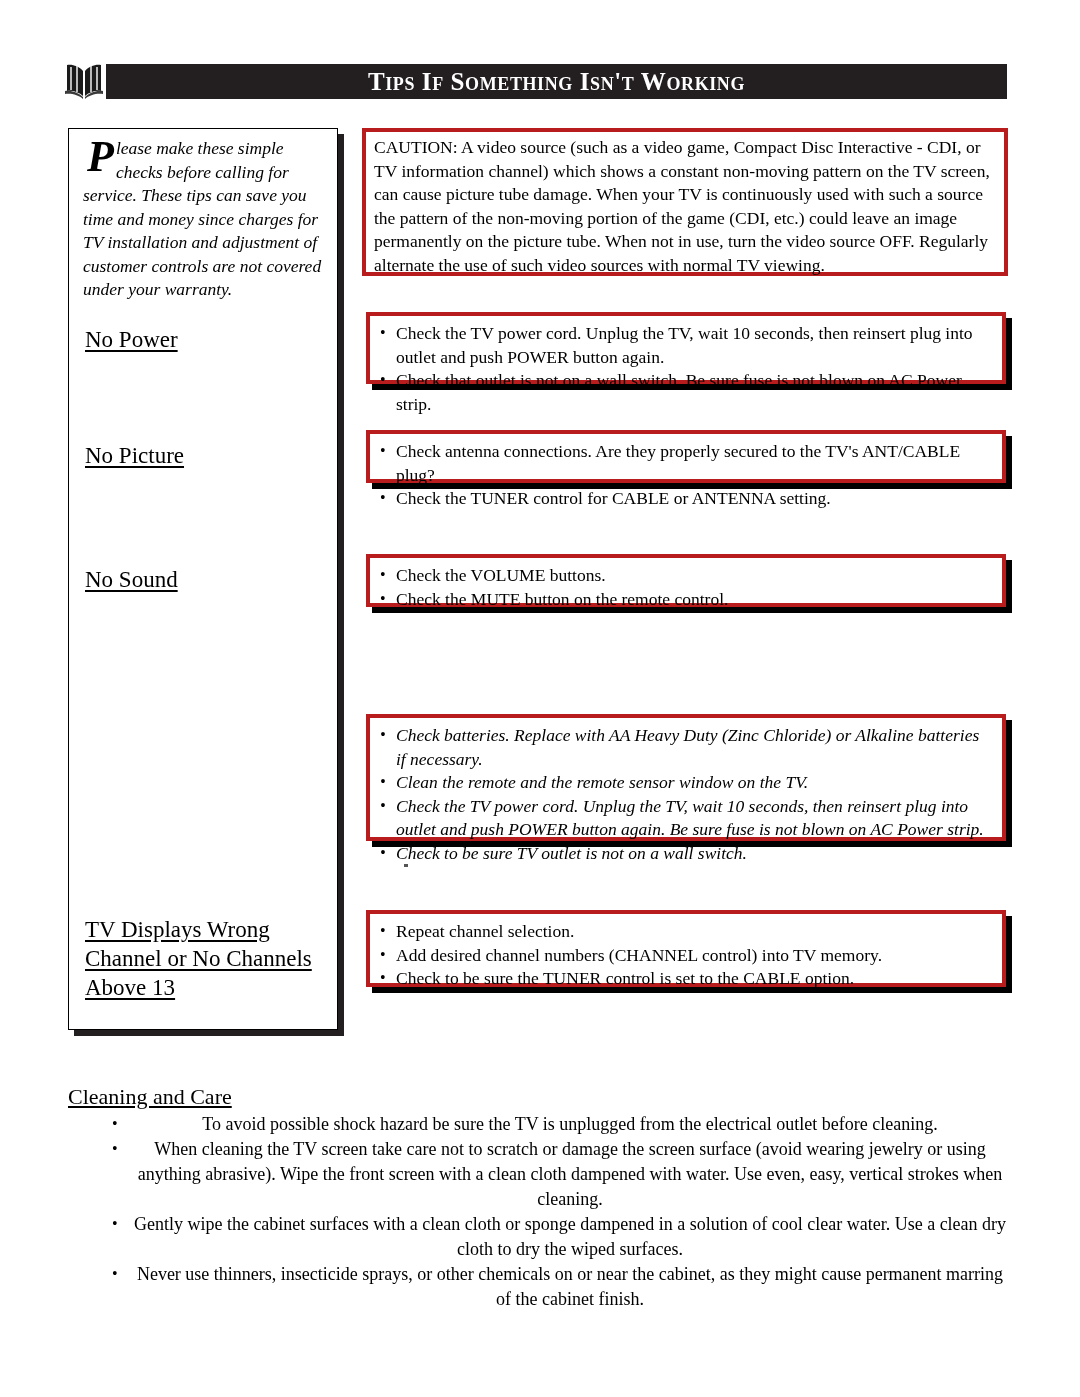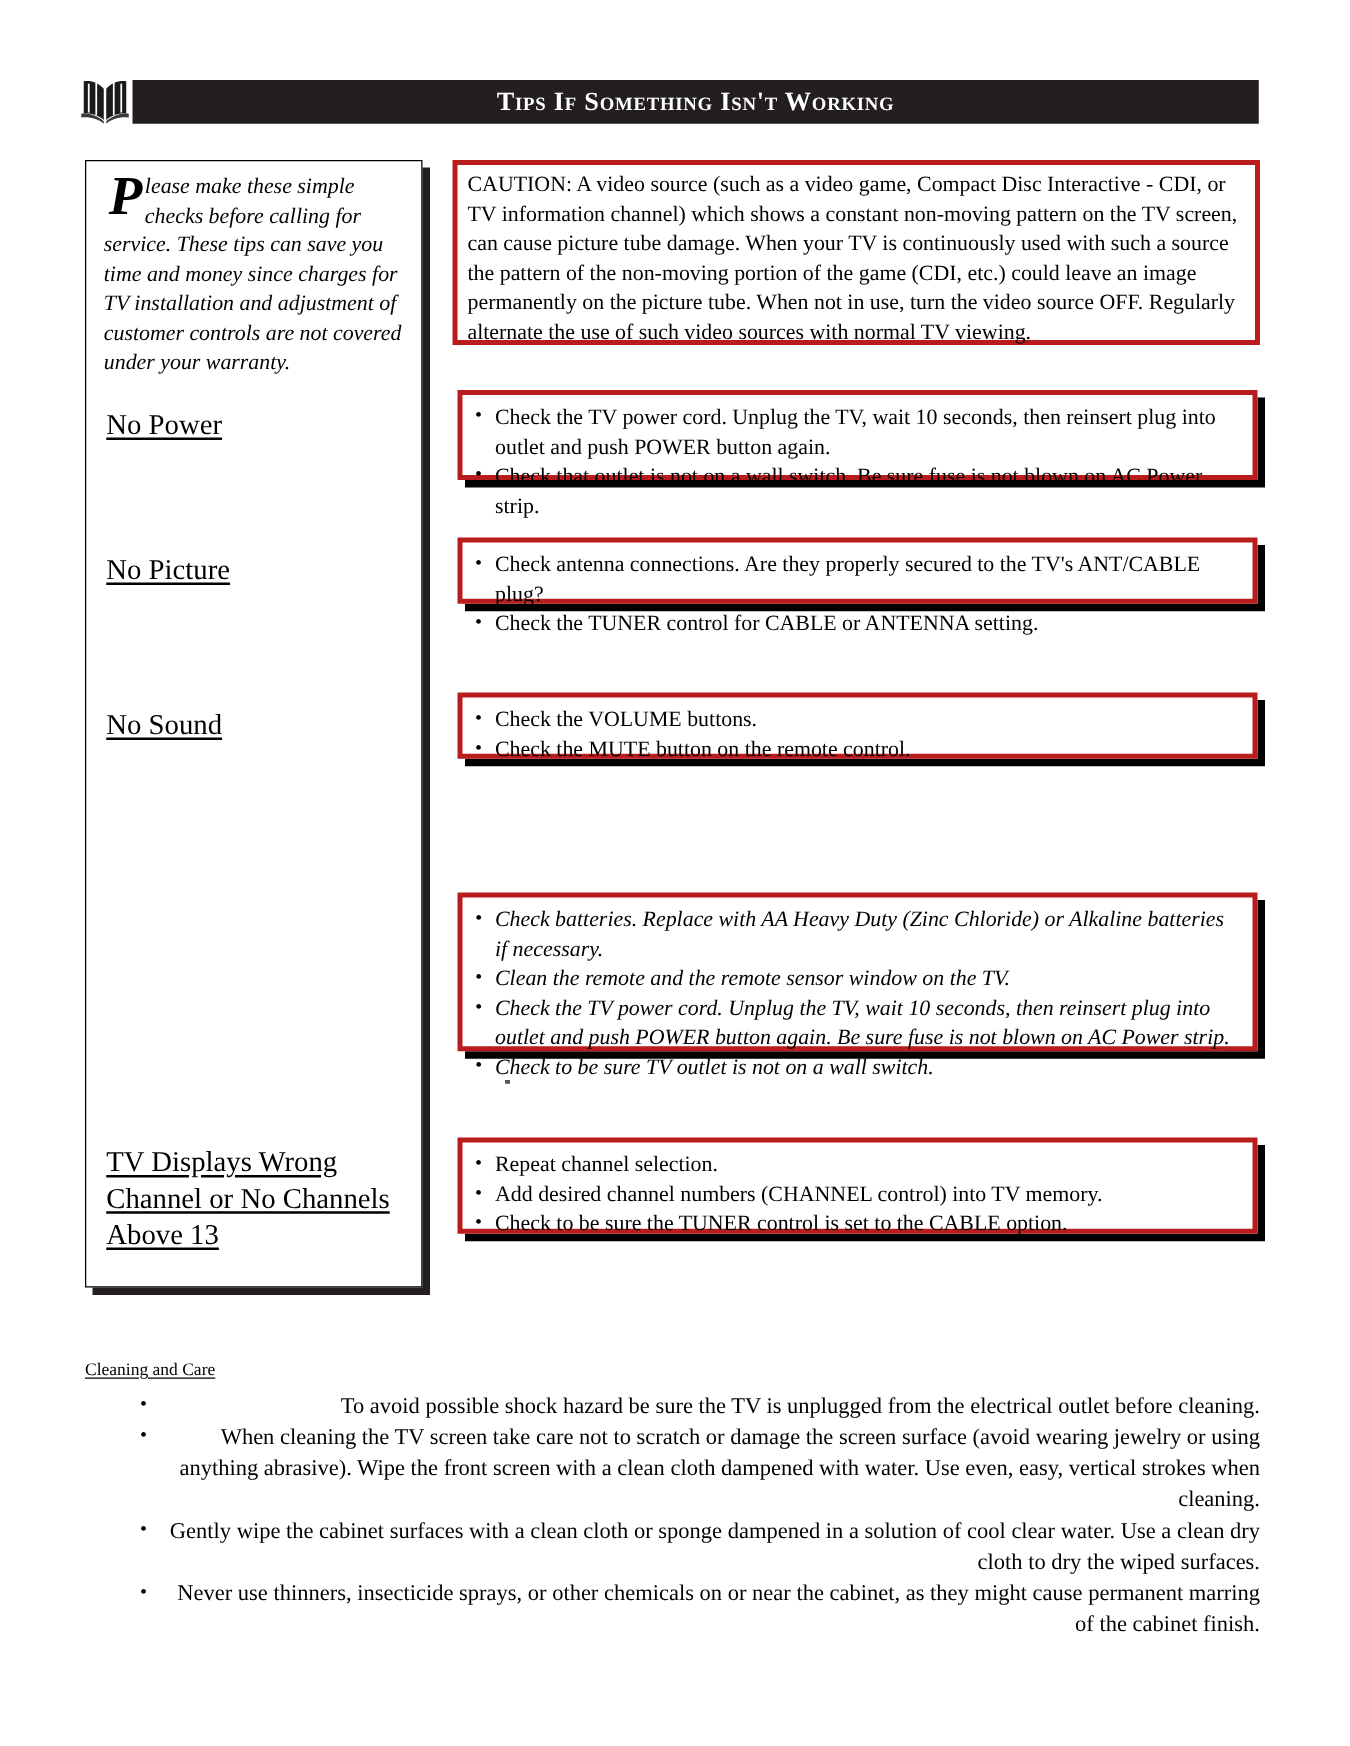--- a/index.html
+++ b/index.html
@@ -39,21 +39,21 @@
     height: 35px;
     background: #231f20;
     display: flex;
     align-items: center;
     justify-content: center;
   }
   #banner-title {
     color: #ffffff;
     font-family: "Liberation Serif", serif;
     font-weight: bold;
-    font-size: 21px;
+    font-size: 25px;
     font-variant: small-caps;
     letter-spacing: 0.6px;
     line-height: 1;
     white-space: nowrap;
   }
 
   
   #left-column-shadow {
     position: absolute;
     left: 74px;
@@ -187,37 +187,37 @@
   }
 
   
   #cleaning-section {
     position: absolute;
     left: 68px;
     top: 1085px;
     width: 940px;
   }
   #cleaning-title {
-    font-size: 14px;
+    font-size: 22px;
     line-height: 24px;
     text-decoration: underline;
     text-underline-offset: 2px;
     margin-bottom: 3px;
   }
   #cleaning-list {
     margin: 0;
     padding: 0 0 0 42px;
     list-style: none;
   }
   #cleaning-list li {
     position: relative;
     padding-left: 22px;
     font-size: 18px;
     line-height: 25px;
-    text-align: right;
+    text-align: center;
     margin-bottom: 0px;
   }
   #cleaning-list li::before {
     content: "\2022";
     position: absolute;
     left: 2px;
     top: -1px;
     font-size: 16px;
   }
 </style>

